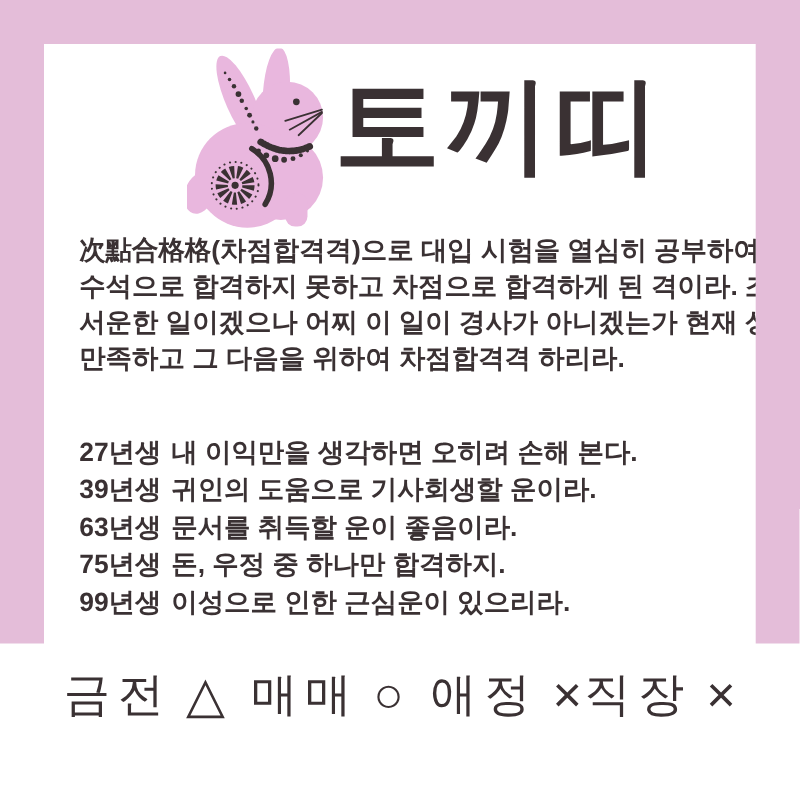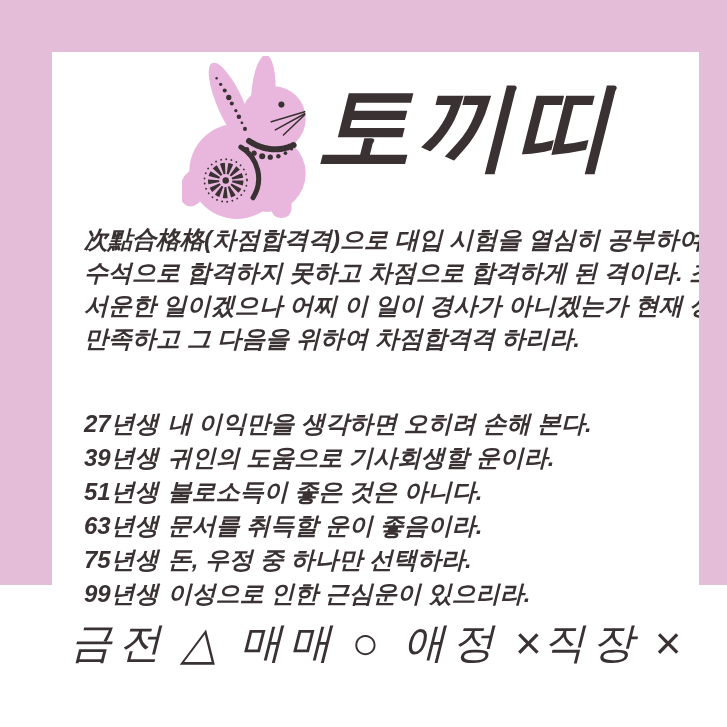--- a/index.html
+++ b/index.html
@@ -11,22 +11,21 @@
   * { box-sizing: border-box; }
   html, body { margin: 0; padding: 0; }
   body {
     width: 727px; height: 727px;
     font-family: "Liberation Sans", sans-serif;
     background: #fff;
   }
   .frame {
     width: 727px; height: 585px;
     background: var(--frame);
-    padding: 52px;
-    font-style: italic;
+    padding: 40px;
   }
   .card {
     position: relative;
     width: 647px; height: 647px;
     background: var(--card);
     overflow: hidden;
   }
   
   .rabbit-wrap {
     position: absolute; left: 130px; top: 4px;
@@ -149,27 +148,24 @@
     </div>
 
     <ul class="years">
       <li class="year-row">
         <span class="year">27년생</span><span class="text">내 이익만을 생각하면 오히려 손해 본다.</span>
       </li>
       <li class="year-row">
         <span class="year">39년생</span><span class="text">귀인의 도움으로 기사회생할 운이라.</span>
       </li>
       <li class="year-row">
-        <span class="year">51년생</span><span class="text">불로소득이 좋은 것은 아니다.</span>
-      </li>
-      <li class="year-row">
         <span class="year">63년생</span><span class="text">문서를 취득할 운이 좋음이라.</span>
       </li>
       <li class="year-row">
-        <span class="year">75년생</span><span class="text">돈, 우정 중 하나만 선택하라.</span>
+        <span class="year">75년생</span><span class="text">돈, 우정 중 하나만 합격하지.</span>
       </li>
       <li class="year-row">
         <span class="year">99년생</span><span class="text">이성으로 인한 근심운이 있으리라.</span>
       </li>
     </ul>
 
     <div class="ratings">
       <div class="rating">
         <span class="label">금전</span>
         <span class="symbol">△</span>

